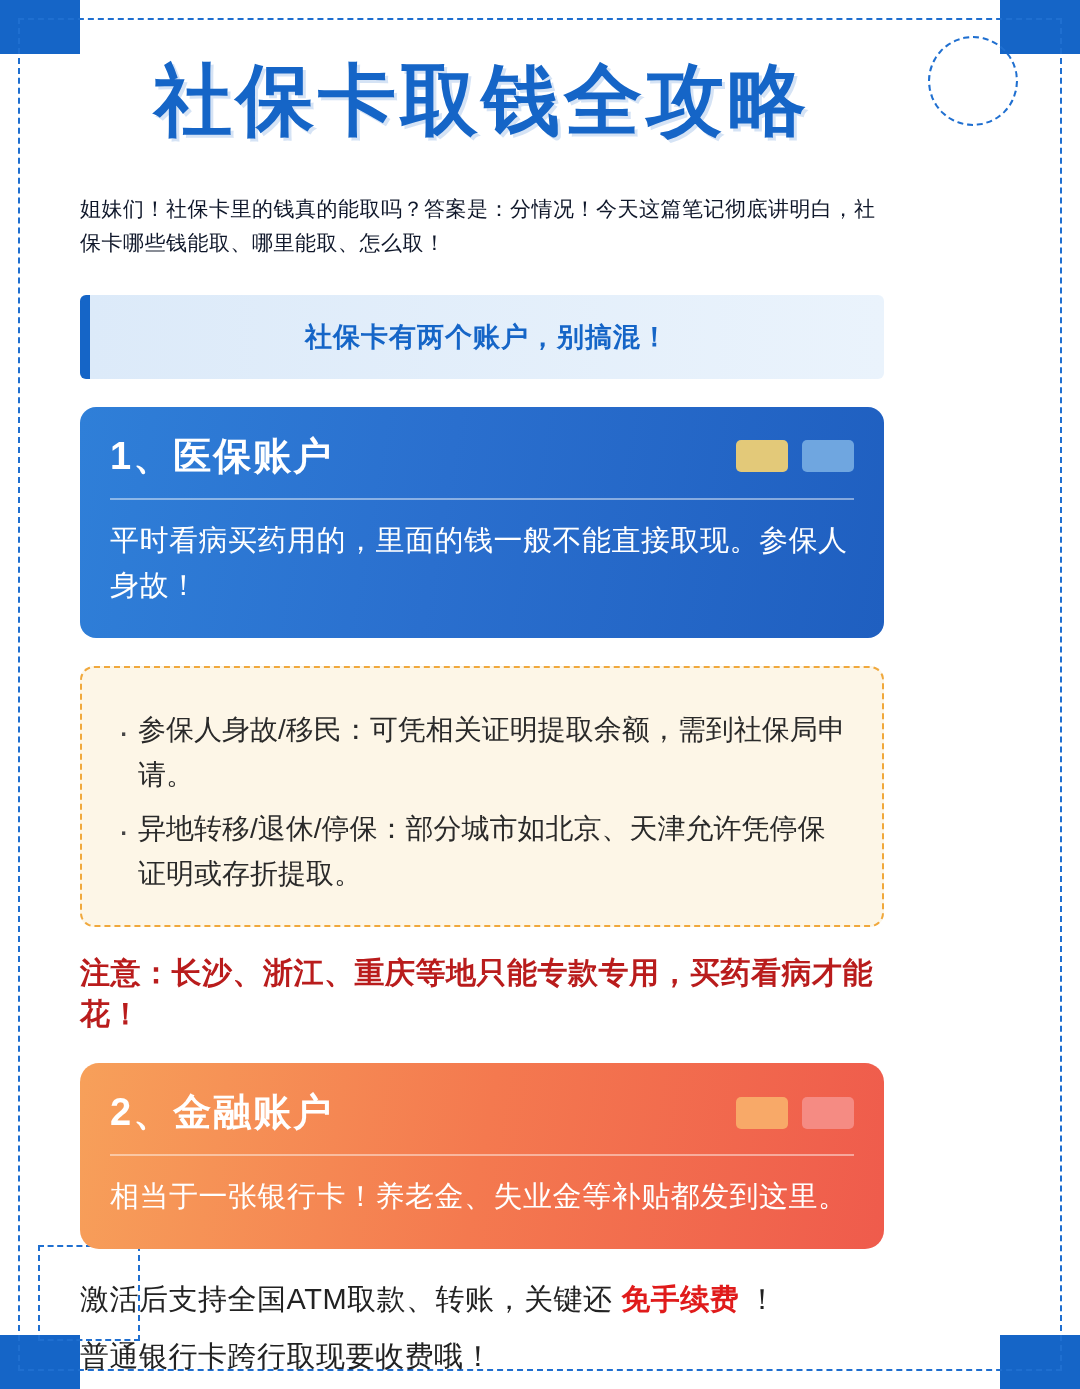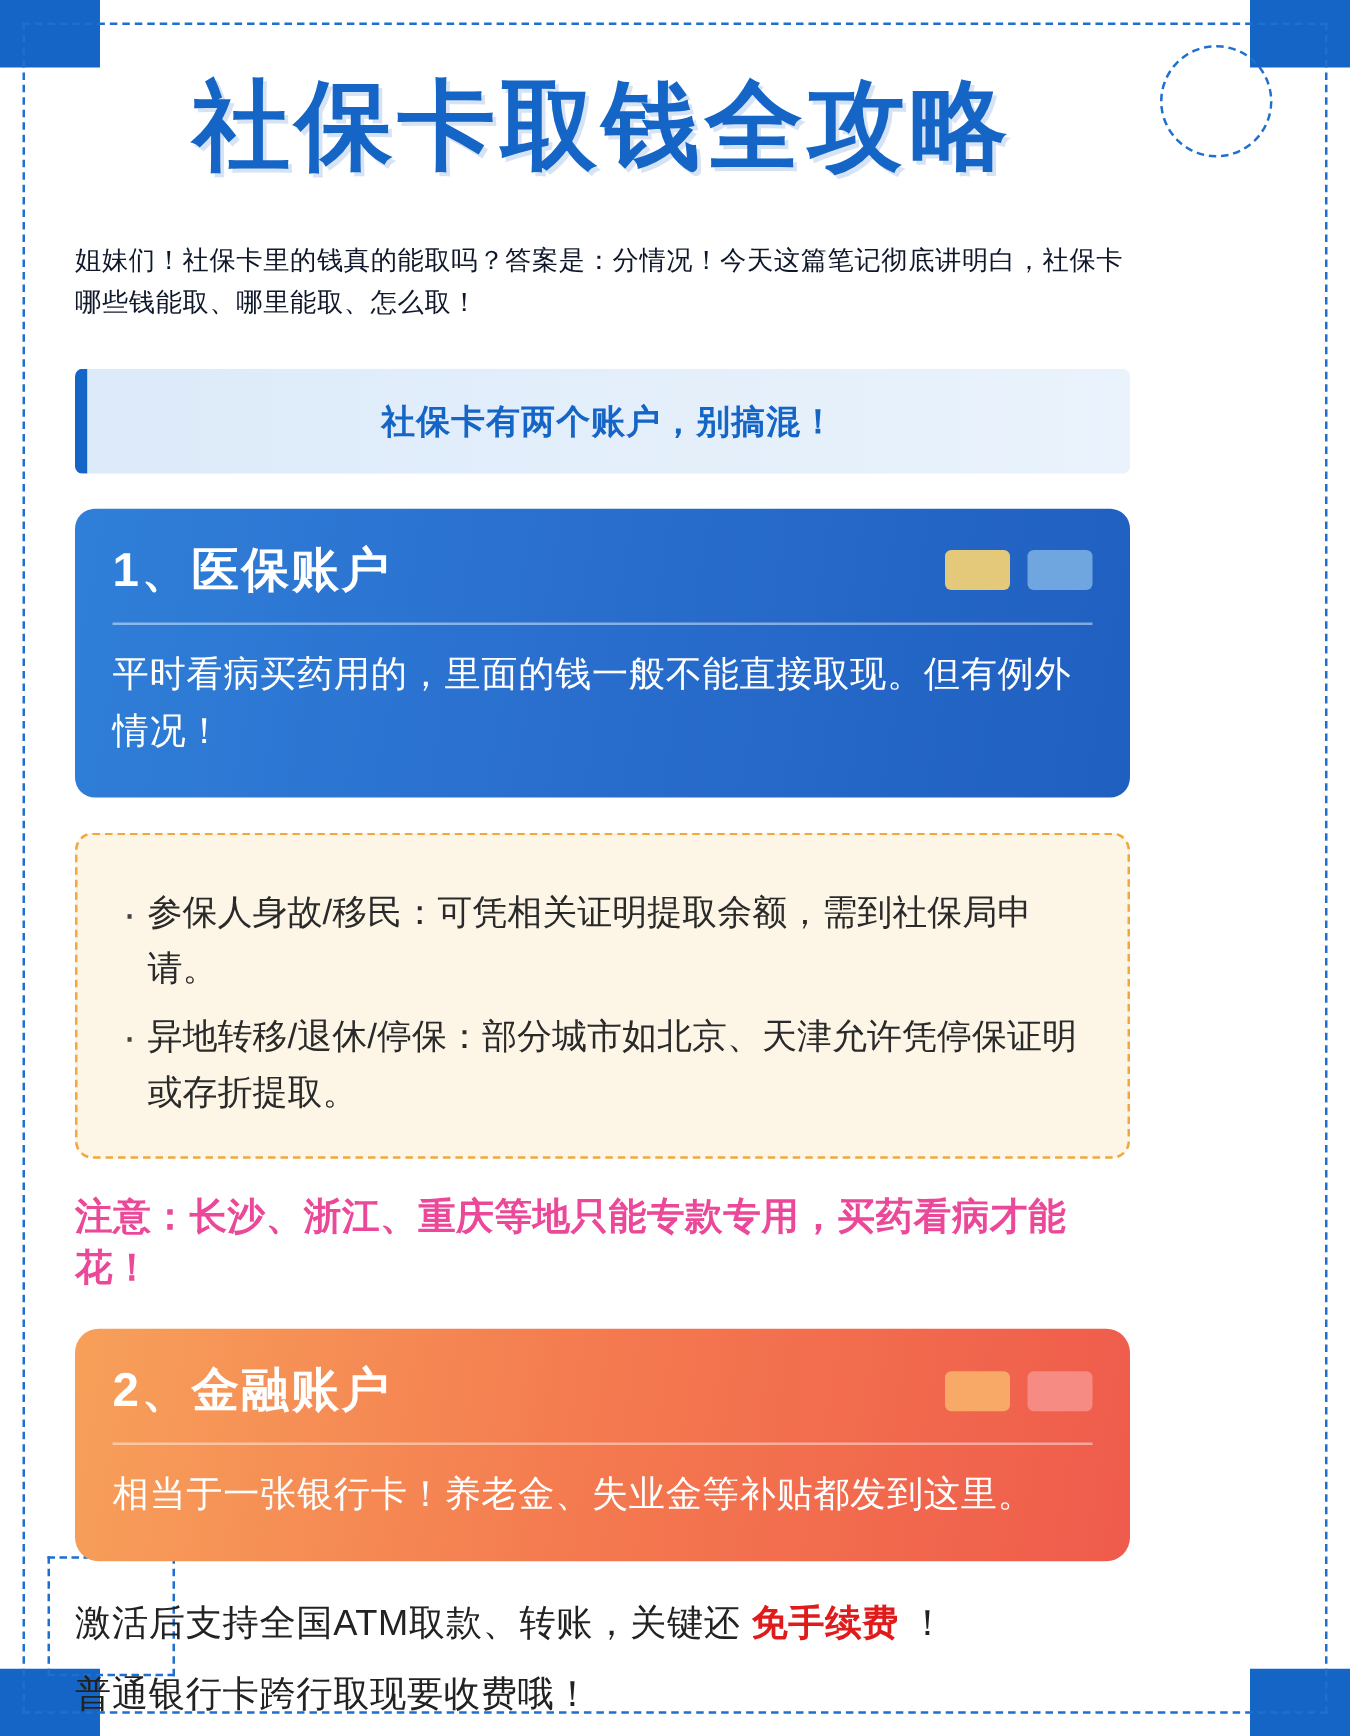--- a/index.html
+++ b/index.html
@@ -60,21 +60,21 @@
     width: 98px;
     height: 92px;
     border: 2px dashed #1f6fd0;
   }
 
   .content {
     position: absolute;
     left: 0;
     top: 0;
     width: 964px;
-    padding: 0 60px;
+    padding: 0 80px;
     box-sizing: border-box;
   }
 
   .title {
     text-align: center;
     font-size: 78px;
     font-weight: bold;
     color: #1565c7;
     letter-spacing: 4px;
     margin-top: 56px;
@@ -180,21 +180,21 @@
     left: 6px;
     top: -4px;
     font-size: 34px;
     color: #444;
   }
 
   .warning {
     margin-top: 26px;
     font-size: 30px;
     font-weight: bold;
-    color: #ec4899;
+    color: #b91c1c;
     letter-spacing: 0.5px;
   }
 
   .footnote {
     margin-top: 26px;
     font-size: 29px;
     line-height: 1.7;
     color: #222222;
     letter-spacing: 0.5px;
   }
@@ -230,21 +230,21 @@
     <div class="banner">
       <div class="banner-text">社保卡有两个账户，别搞混！</div>
     </div>
 
     <div class="card blue">
       <div class="card-head">
         <span class="label">1、医保账户</span>
         <span class="chip gold"></span>
         <span class="chip pale-blue"></span>
       </div>
-      <div class="card-body">平时看病买药用的，里面的钱一般不能直接取现。但有例外情况！</div>
+      <div class="card-body">平时看病买药用的，里面的钱一般不能直接取现。参保人身故！</div>
     </div>
 
     <div class="dashed-card">
       <ul class="bullet-list">
         <li>参保人身故/移民：可凭相关证明提取余额，需到社保局申请。</li>
         <li>异地转移/退休/停保：部分城市如北京、天津允许凭停保证明或存折提取。</li>
       </ul>
     </div>
 
     <div class="warning">注意：长沙、浙江、重庆等地只能专款专用，买药看病才能花！</div>

